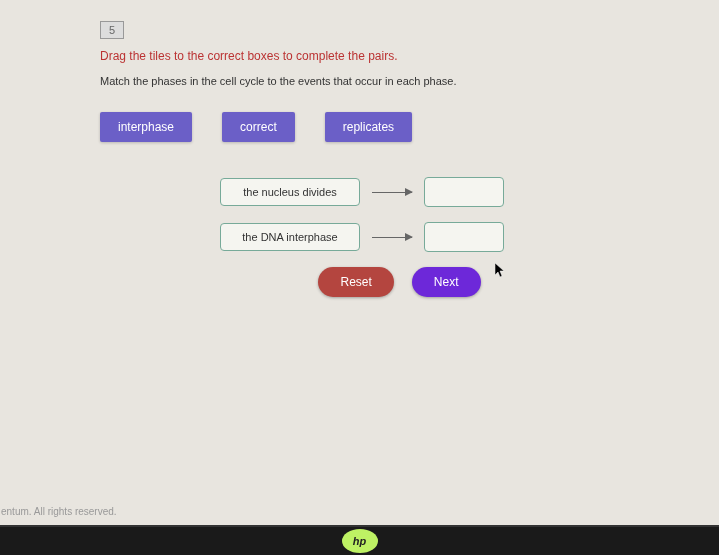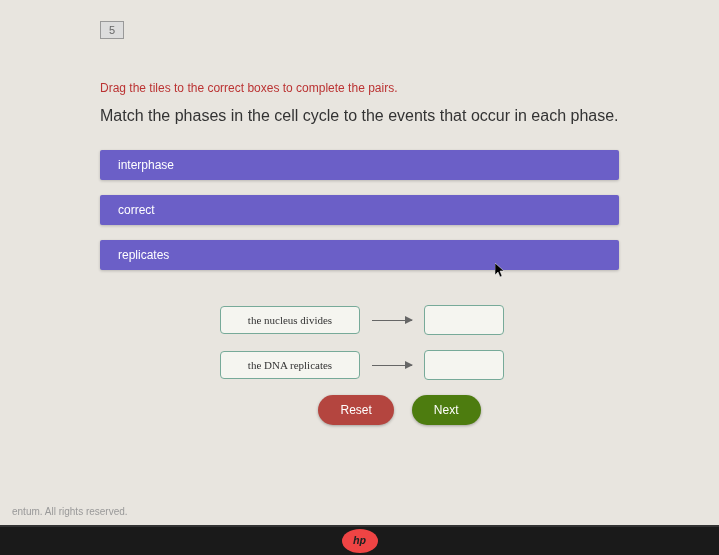--- a/index.html
+++ b/index.html
@@ -20,45 +20,42 @@
       border: 1px solid #999;
       padding: 2px 8px;
       font-size: 11px;
       color: #666;
       margin-bottom: 10px;
     }
     .instruction-red {
       color: #b33;
       font-size: 12px;
       margin-bottom: 12px;
-      margin-top: 32px;
     }
     .instruction-black {
       color: #333;
-      font-size: 16px;
+      font-size: 11px;
       margin-bottom: 25px;
     }
     .tiles-row {
       display: flex;
-      gap: 15px;
+      gap: 30px;
       margin-bottom: 35px;
-      flex-direction: column;
     }
     .tile {
       background: #6b5fc7;
       color: #fff;
       padding: 8px 18px;
       font-size: 12px;
       border-radius: 2px;
       cursor: grab;
       box-shadow: 0 1px 3px rgba(0,0,0,0.2);
     }
     .pairs-area {
       margin-left: 120px;
-      font-family: Liberation Serif, serif;
     }
     .pair-row {
       display: flex;
       align-items: center;
       margin-bottom: 15px;
     }
     .event-box {
       border: 1px solid #7a9;
       border-radius: 4px;
       padding: 7px 14px;
@@ -100,55 +97,54 @@
     .btn {
       padding: 8px 22px;
       border: none;
       border-radius: 18px;
       color: #fff;
       font-size: 12px;
       cursor: pointer;
       box-shadow: 0 1px 3px rgba(0,0,0,0.3);
     }
     .btn-reset { background: #b4453f; }
-    .btn-next { background: #4d7c0f; text-align: right; }
+    .btn-next { background: #6d28d9; text-align: right; }
     .footer {
       position: absolute;
       bottom: 38px;
       left: 0;
       font-size: 10px;
       color: #999;
-      padding-left: 12px;
+      padding-left: 1px;
     }
     .laptop-bottom {
       position: absolute;
       bottom: 0;
       left: 0;
       width: 100%;
       height: 30px;
       background: #1a1a1a;
       border-top: 2px solid #333;
     }
     .logo {
       position: absolute;
       bottom: 2px;
       left: 50%;
       transform: translateX(-50%);
       width: 36px;
       height: 24px;
-      background: #ef4444;
+      background: #bef264;
       border-radius: 50%;
       display: flex;
       align-items: center;
       justify-content: center;
       color: #222;
       font-size: 11px;
       font-style: italic;
       font-weight: bold;
-      font-family: Liberation Mono, monospace;
     }
     .cursor {
       position: absolute;
       left: 495px;
       top: 263px;
       width: 12px;
       height: 16px;
       pointer-events: none;
     }
   </style>
@@ -166,21 +162,21 @@
     <div class="tile">replicates</div>
   </div>
 
   <div class="pairs-area">
     <div class="pair-row">
       <div class="event-box">the nucleus divides</div>
       <div class="arrow"></div>
       <div class="drop-zone"></div>
     </div>
     <div class="pair-row">
-      <div class="event-box">the DNA replicates</div>
+      <div class="event-box">the DNA interphase</div>
       <div class="arrow"></div>
       <div class="drop-zone"></div>
     </div>
   </div>
 
   <div class="buttons-row">
     <button class="btn btn-reset">Reset</button>
     <button class="btn btn-next">Next</button>
   </div>
 </div>

